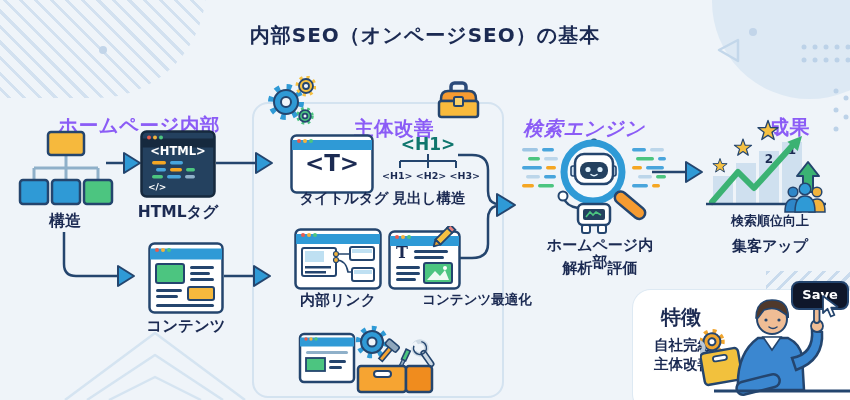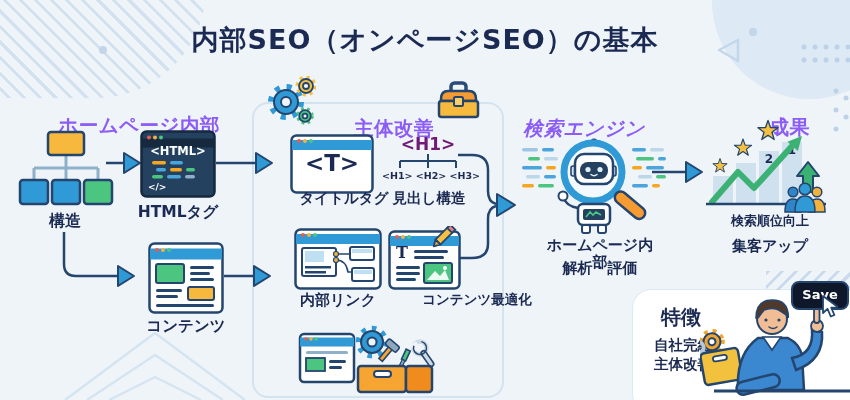--- a/index.html
+++ b/index.html
@@ -6,21 +6,21 @@
   #canvas{
     position:relative;width:850px;height:400px;overflow:hidden;
     background:#eff4f9;
     font-family:"DejaVu Sans","Liberation Sans",sans-serif;
     color:#1b2a52;
   }
   .abs{position:absolute;}
   .lbl{position:absolute;font-weight:bold;color:#1b2a52;text-align:center;line-height:1.15;}
   .hdr{position:absolute;font-weight:bold;color:#8b5cf6;text-align:right;letter-spacing:.5px;margin-top:23px;}
   #title{position:absolute;left:0;right:0;top:22px;text-align:center;
-         font-size:27px;font-weight:bold;color:#1b2a52;letter-spacing:1px;}
+         font-size:20px;font-weight:bold;color:#1b2a52;letter-spacing:1px;}
   #section-frame{position:absolute;left:252px;top:102px;width:248px;height:292px;
     border:2px solid rgba(185,209,232,.5);border-radius:16px;}
   
   #deco-stripes-tl{position:absolute;left:-24px;top:-34px;width:230px;height:132px;
     background:repeating-linear-gradient(45deg,rgba(176,202,229,.45) 0 3px,transparent 3px 11px);
     border-radius:0 0 110px 0;}
   #deco-circle-tr{position:absolute;left:712px;top:-96px;width:195px;height:195px;
     border-radius:50%;background:#dde9f4;}
   #deco-stripes-card{position:absolute;left:766px;top:271px;width:86px;height:22px;
     background:repeating-linear-gradient(135deg,rgba(170,198,227,.55) 0 3px,transparent 3px 10px);}
@@ -184,21 +184,21 @@
   <svg class="abs" style="left:290px;top:134px;" width="84" height="60">
     <rect x="1.5" y="1.5" width="81" height="57" rx="5" fill="#ffffff" stroke="#24456e" stroke-width="2.5"></rect>
     <path d="M2,11 H82" stroke="#2f9ad6" stroke-width="10"></path>
     <circle cx="9" cy="7" r="2" fill="#e85b4d"></circle>
       <circle cx="15" cy="7" r="2" fill="#f2b33d"></circle>
       <circle cx="21" cy="7" r="2" fill="#4cc580"></circle>
   </svg>
   <div class="abs" style="left:290px;top:150px;width:84px;text-align:center;font-weight:bold;font-size:23px;color:#1b2a52;">&lt;T&gt;</div>
   <div class="lbl" style="left:282px;top:190px;width:100px;font-size:14.5px;margin-left:12px;">タイトルタグ</div>
 
-  <div class="abs" style="left:393px;top:134px;width:70px;text-align:center;font-weight:bold;font-size:17px;color:#701a75;">&lt;H1&gt;</div>
+  <div class="abs" style="left:393px;top:134px;width:70px;text-align:center;font-weight:bold;font-size:17px;color:#0f766e;">&lt;H1&gt;</div>
   <svg class="abs" style="left:398px;top:154px;" width="60" height="15">
     <g fill="none" stroke="#24456e" stroke-width="2">
       <path d="M30,0 V7 M2,7 H58 M2,7 V14 M30,7 V14 M58,7 V14"></path>
     </g>
   </svg>
   <div class="abs" style="left:382px;top:170px;width:92px;text-align:center;font-weight:bold;font-size:9.5px;color:#1b2a52;white-space:nowrap;">&lt;H1&gt; &lt;H2&gt; &lt;H3&gt;</div>
   <div class="lbl" style="left:388px;top:190px;width:82px;font-size:14.5px;">見出し構造</div>
 
   <svg class="abs" style="left:294px;top:228px;" width="88" height="62">
     <rect x="1.5" y="1.5" width="85" height="59" rx="5" fill="#ffffff" stroke="#24456e" stroke-width="2.5"></rect>

